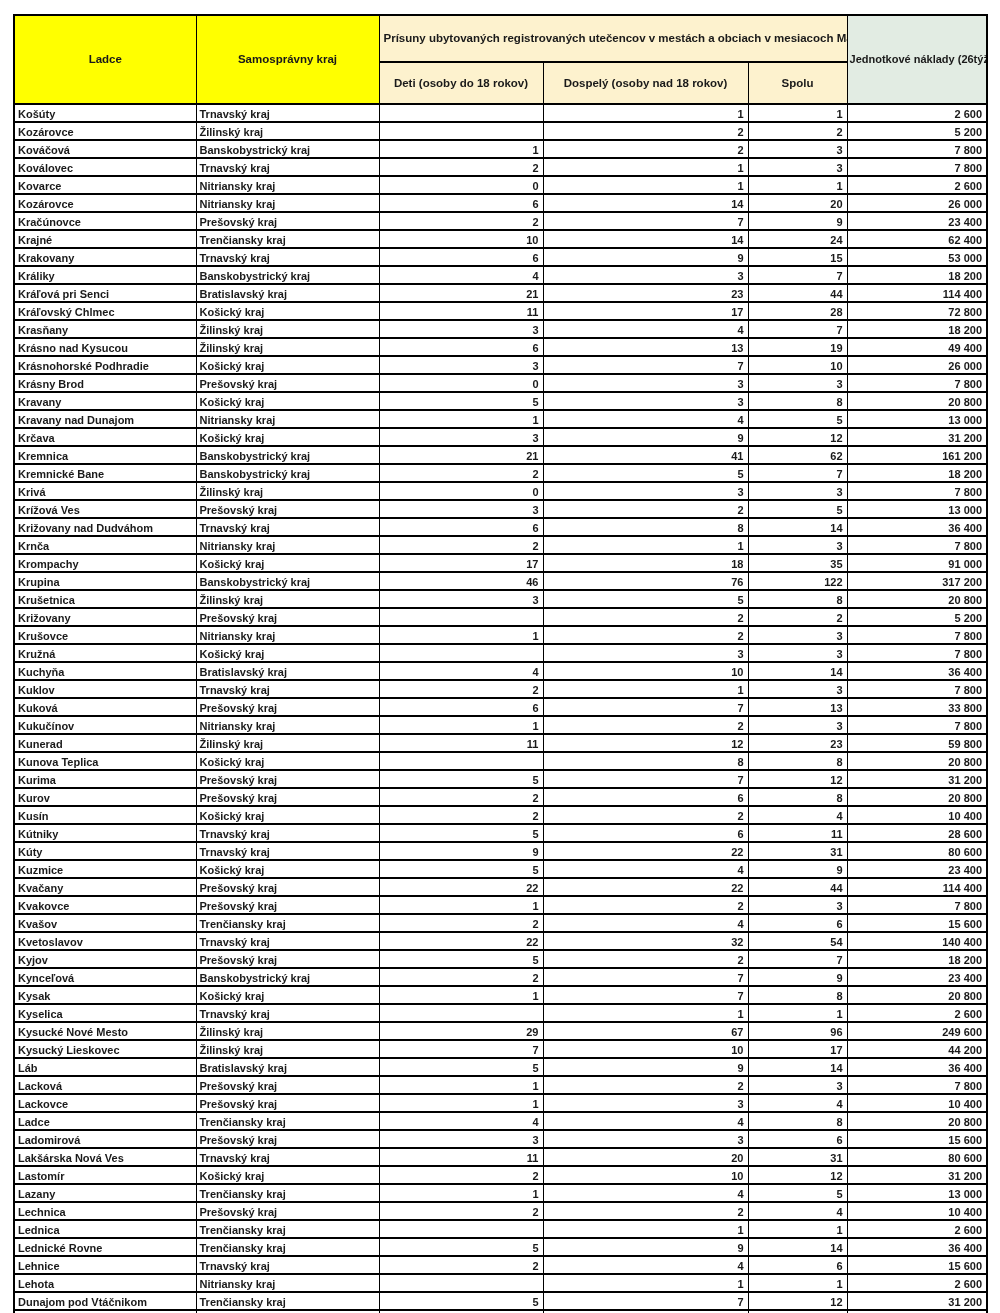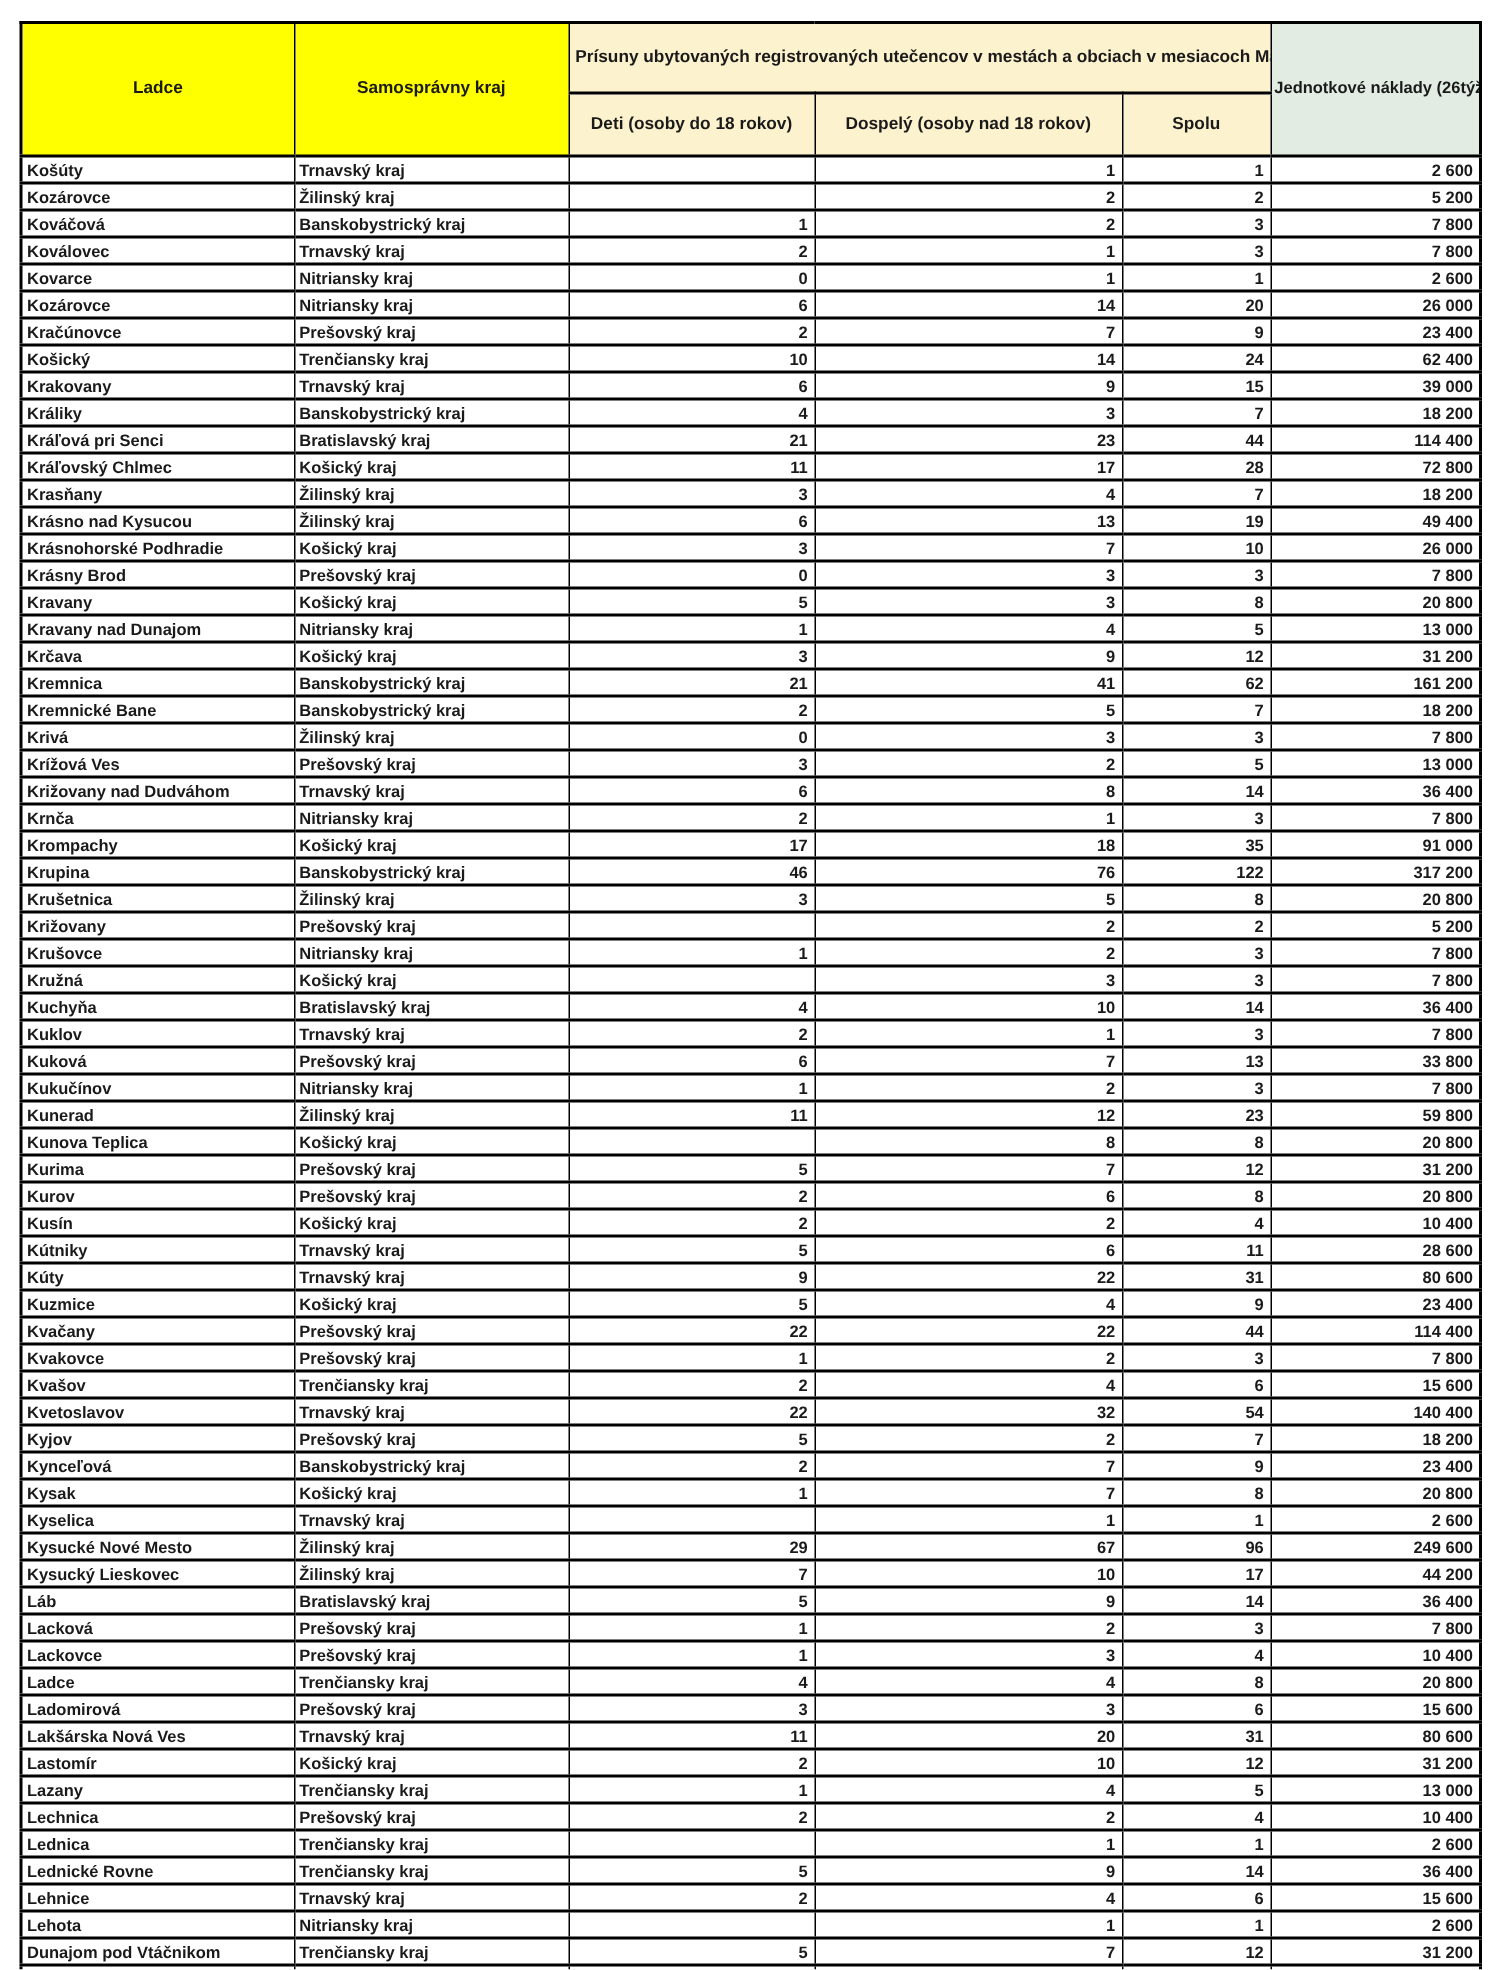--- a/index.html
+++ b/index.html
@@ -146,34 +146,34 @@
         </tr>
         <tr>
           <td class="t-text">Kračúnovce</td>
           <td class="t-text">Prešovský kraj</td>
           <td class="t-num">2</td>
           <td class="t-num">7</td>
           <td class="t-num">9</td>
           <td class="t-num">23 400</td>
         </tr>
         <tr>
-          <td class="t-text">Košický</td>
+          <td class="t-text">Krajné</td>
           <td class="t-text">Trenčiansky kraj</td>
           <td class="t-num">10</td>
           <td class="t-num">14</td>
           <td class="t-num">24</td>
           <td class="t-num">62 400</td>
         </tr>
         <tr>
           <td class="t-text">Krakovany</td>
           <td class="t-text">Trnavský kraj</td>
           <td class="t-num">6</td>
           <td class="t-num">9</td>
           <td class="t-num">15</td>
-          <td class="t-num">39 000</td>
+          <td class="t-num">53 000</td>
         </tr>
         <tr>
           <td class="t-text">Králiky</td>
           <td class="t-text">Banskobystrický kraj</td>
           <td class="t-num">4</td>
           <td class="t-num">3</td>
           <td class="t-num">7</td>
           <td class="t-num">18 200</td>
         </tr>
         <tr>

